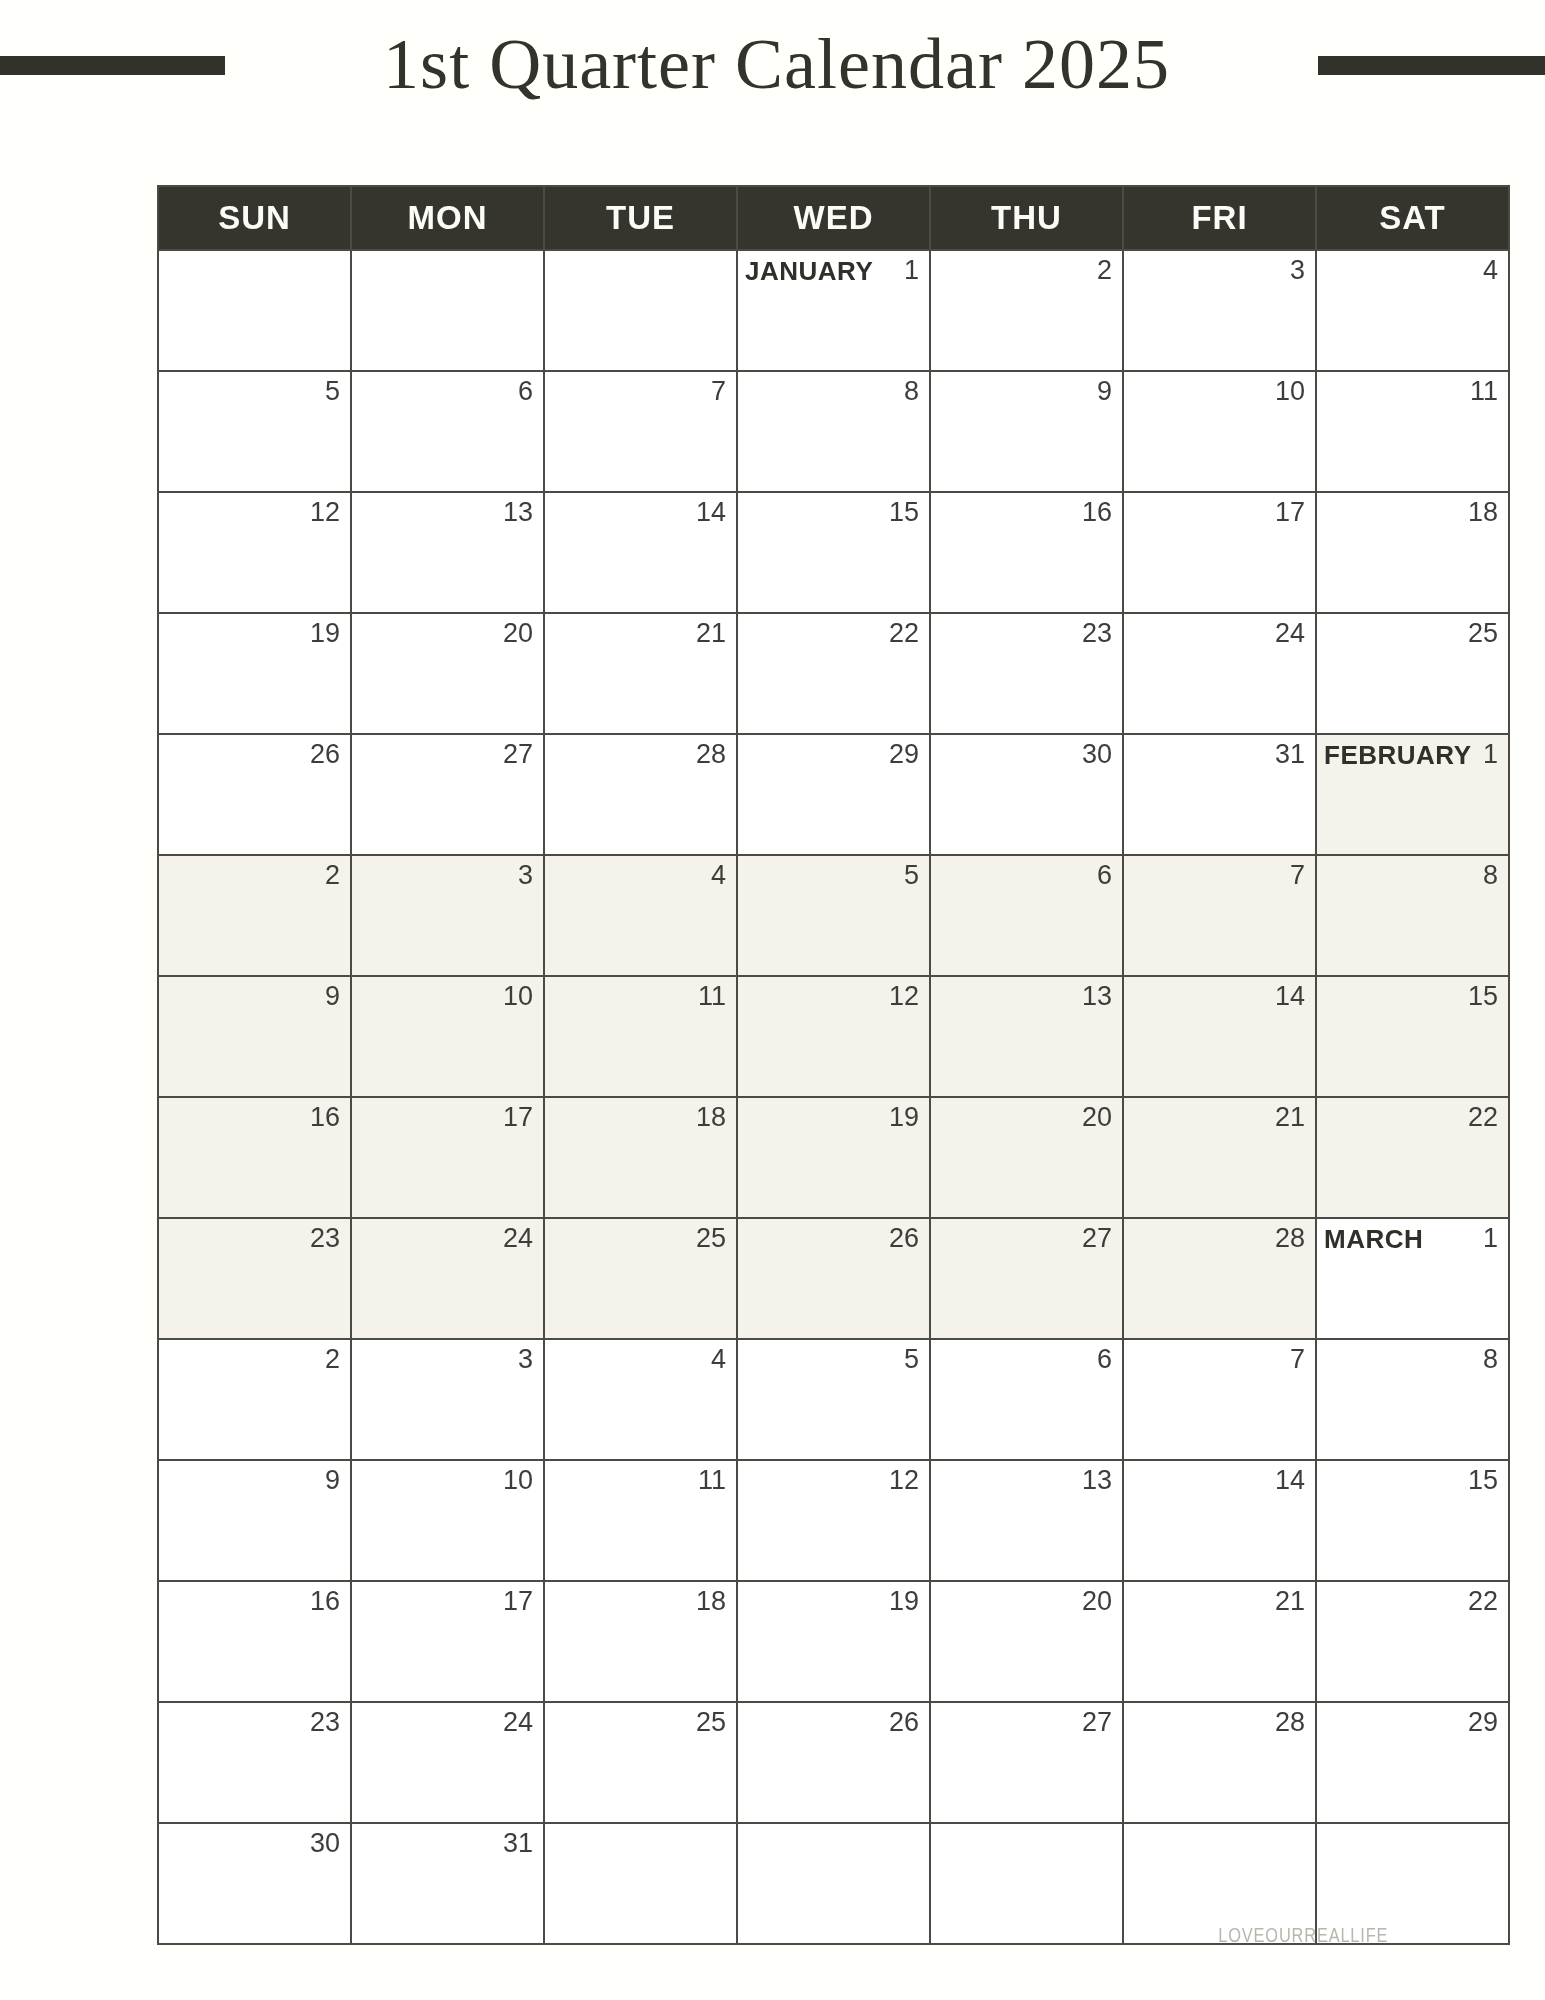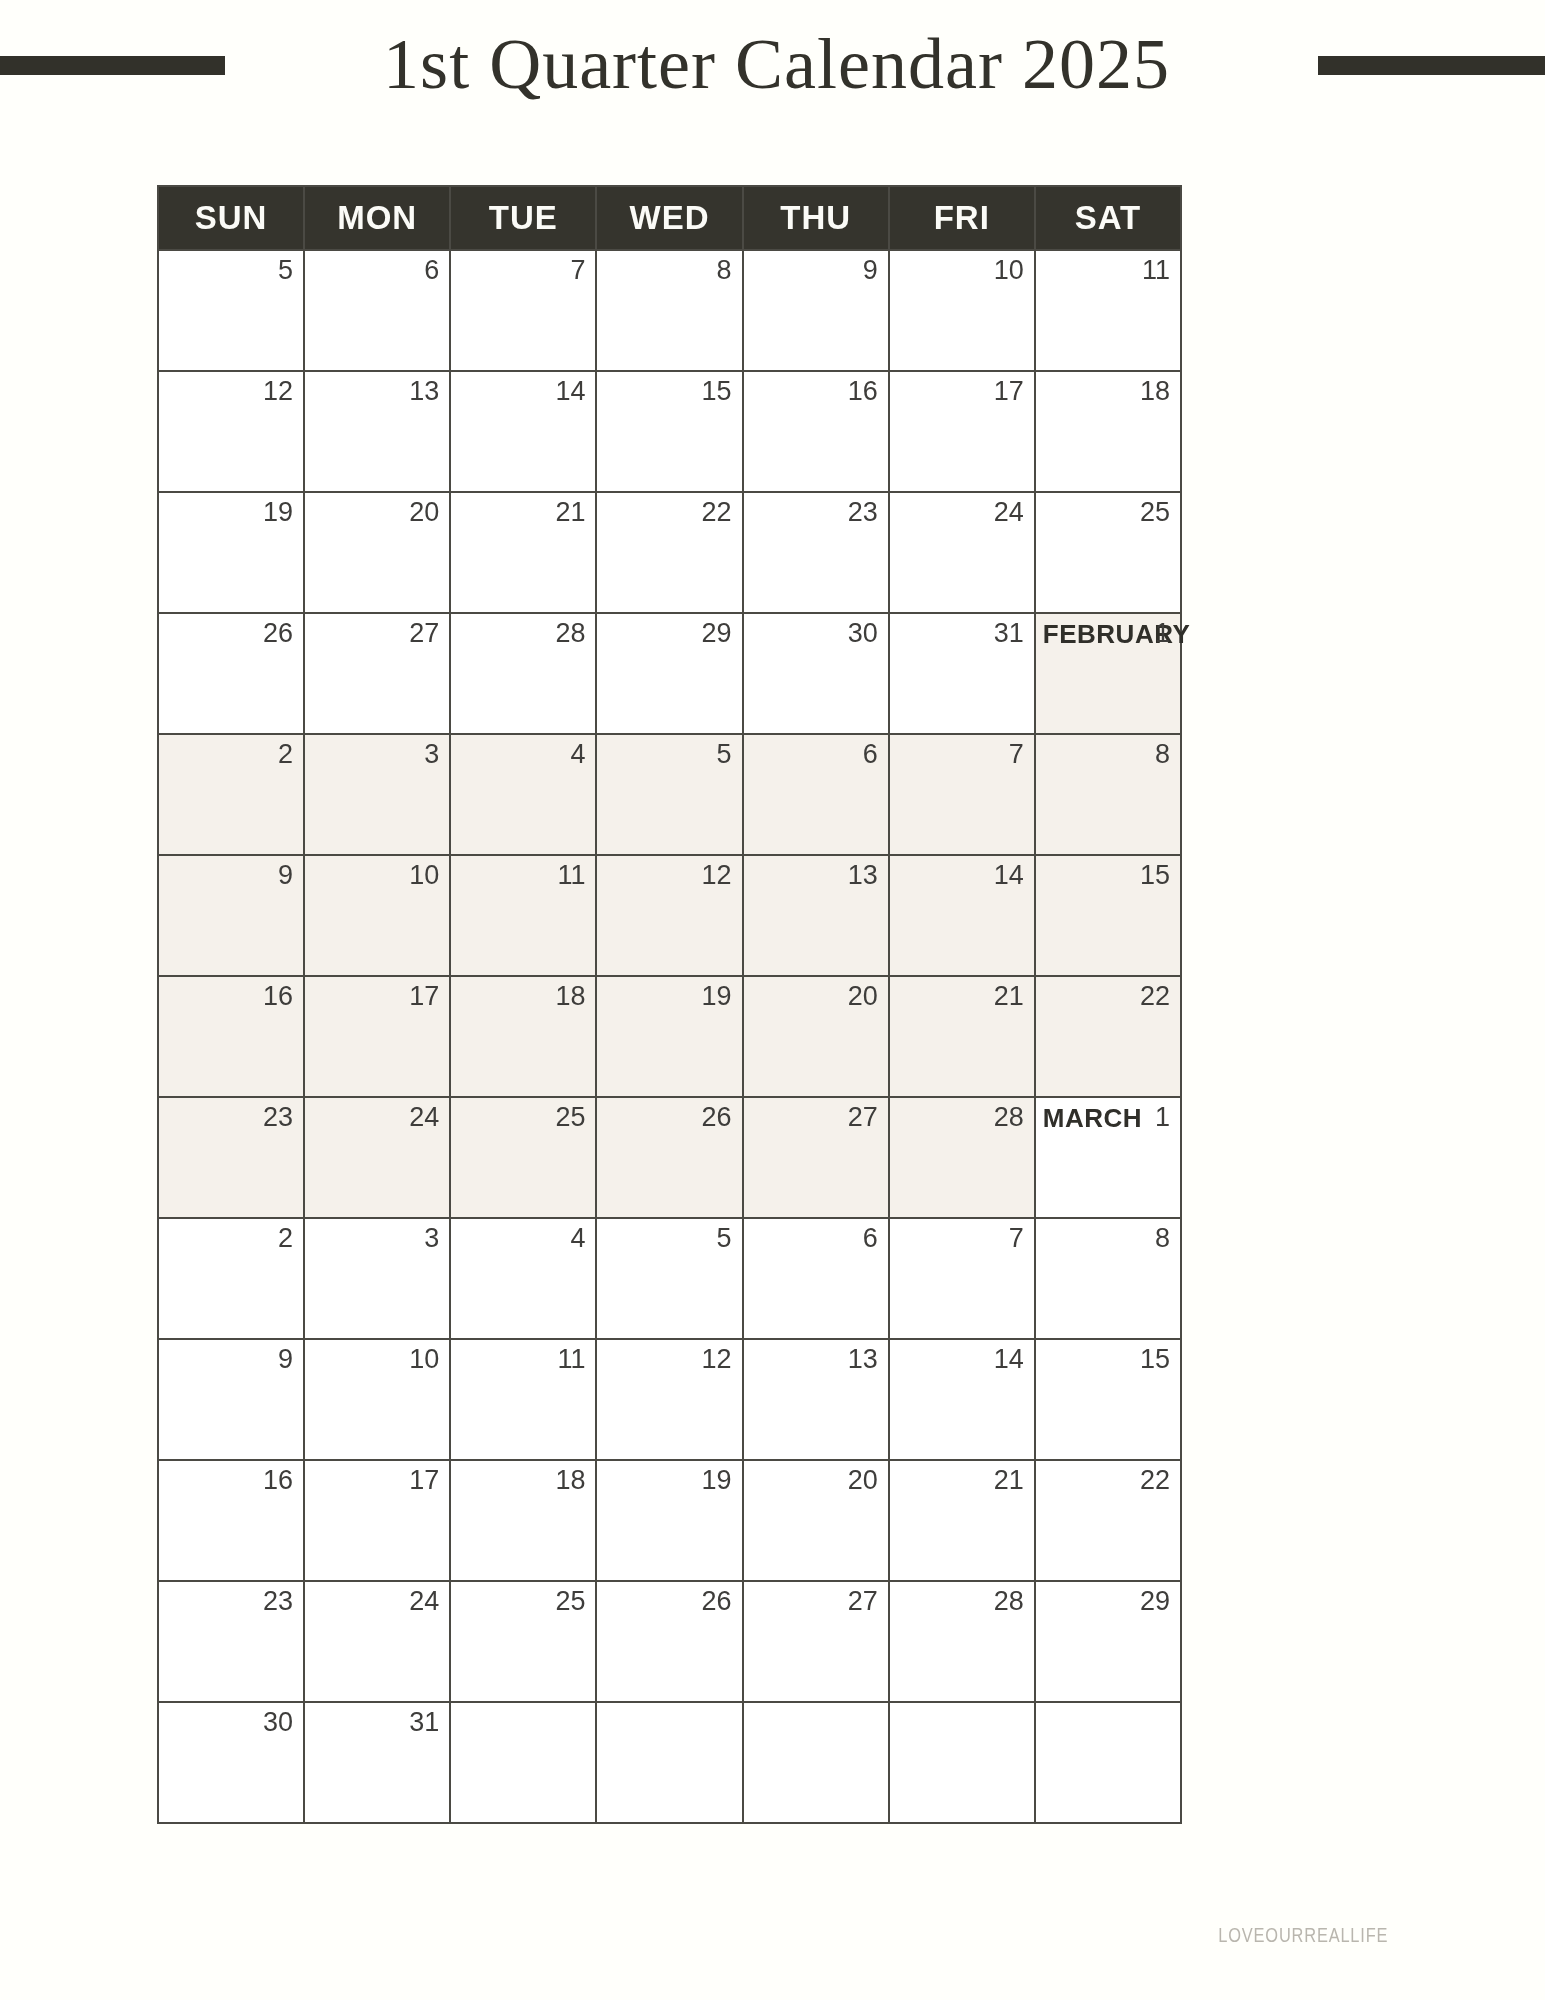--- a/index.html
+++ b/index.html
@@ -47,21 +47,21 @@
     font-size: 72px;
     line-height: 104px;
     letter-spacing: 1px;
     color: var(--title-text);
     white-space: nowrap;
   }
   table.calendar {
     position: absolute;
     left: 157px;
     top: 185px;
-    width: 1025px;
+    width: 1353px;
     border-collapse: collapse;
     table-layout: fixed;
   }
   table.calendar th {
     background: var(--header-bg);
     color: var(--header-text);
     height: 62px;
     font-size: 33px;
     font-weight: 700;
     letter-spacing: 1px;
@@ -124,20 +124,38 @@
         <th>MON</th>
         <th>TUE</th>
         <th>WED</th>
         <th>THU</th>
         <th>FRI</th>
         <th>SAT</th>
       </tr>
   </thead>
   <tbody id="calendar-body">
       <tr>
+        <td class="cell month-none"></td>
+        <td class="cell month-none"></td>
+        <td class="cell month-none"></td>
+        <td class="cell month-january">
+          <span class="month-label">JANUARY</span>
+          <span class="day-num">1</span>
+        </td>
+        <td class="cell month-january">
+          <span class="day-num">2</span>
+        </td>
+        <td class="cell month-january">
+          <span class="day-num">3</span>
+        </td>
+        <td class="cell month-january">
+          <span class="day-num">4</span>
+        </td>
+      </tr>
+      <tr>
         <td class="cell month-january">
           <span class="day-num">5</span>
         </td>
         <td class="cell month-january">
           <span class="day-num">6</span>
         </td>
         <td class="cell month-january">
           <span class="day-num">7</span>
         </td>
         <td class="cell month-january">

